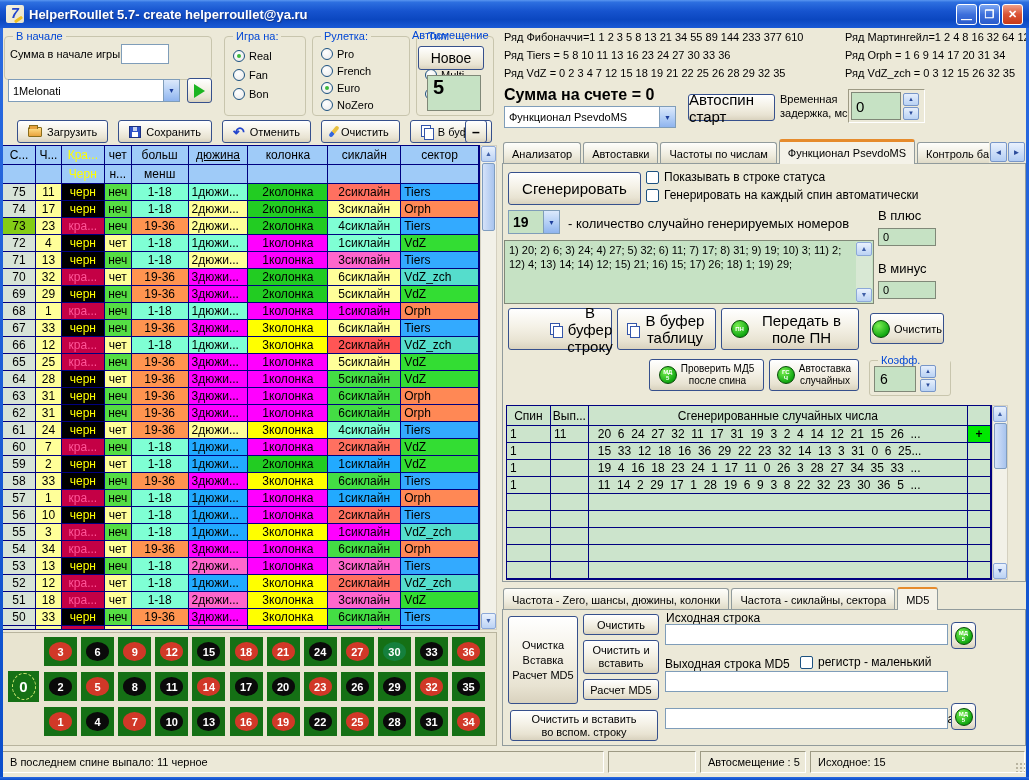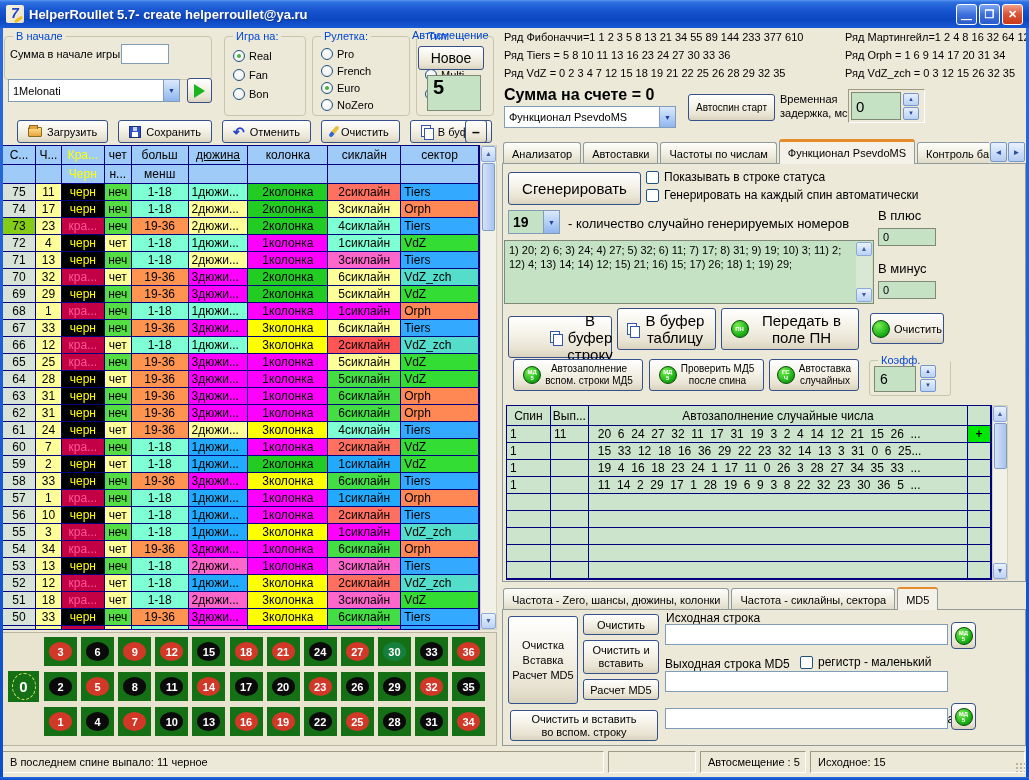--- a/index.html
+++ b/index.html
@@ -114,21 +114,21 @@
 
 #statusbar { position:absolute; left:0; top:748px; width:1029px; height:29px; background:#ECE9D8; }
 .seg { position:absolute; top:3px; height:22px; border:1px solid; border-color:#9D9A84 #FFFFFF #FFFFFF #9D9A84; display:flex; align-items:center; padding:0 7px; font-size:11px; white-space:nowrap; overflow:hidden; }
 #grip { position:absolute; right:4px; top:14px; width:10px; height:10px;
   background:radial-gradient(circle at 2px 2px,#B8B4A0 1px,transparent 1.2px); background-size:4px 4px; }
 
 
 .sline { position:absolute; white-space:nowrap; font-size:11px; }
 #sum-label { position:absolute; left:504px; top:86px; font-size:16px; font-weight:bold; }
 #combo-func { left:504px; top:106px; width:172px; height:22px; }
-#btn-autospin { position:absolute; left:688px; top:94px; width:87px; height:27px; font-size:10px; }
+#btn-autospin { position:absolute; left:688px; top:94px; width:87px; height:27px; font-size:15px; }
 #lbl-delay { position:absolute; left:780px; top:92px; line-height:14px; }
 #delay-panel { position:absolute; left:848px; top:89px; width:77px; height:34px; border:1px solid; border-color:#9D9A84 #FFF #FFF #9D9A84; display:flex; align-items:center; padding:2px; gap:2px; }
 #delay-val { width:50px; height:28px; font-size:15px; padding-left:4px; display:flex; align-items:center; }
 
 
 .tabstrip { position:absolute; display:flex; align-items:flex-end; overflow:hidden; }
 #top-tabs { left:503px; top:139px; width:486px; height:25px; }
 .tab { height:22px; padding:0 8px; background:linear-gradient(180deg,#FEFEFB,#EEEBDD 60%,#DDD8C4); border:1px solid #919B9C; border-bottom:none;
   border-radius:3px 3px 0 0; display:flex; align-items:center; font-size:11px; margin-right:2px; white-space:nowrap; flex:none; }
 .tab.active { height:25px; background:#F4F2E8; border-top:3px solid #E68B2C; position:relative; z-index:5; }
@@ -147,21 +147,21 @@
 #combo-count { left:508px; top:210px; width:52px; height:24px; background:#C6E2C4; }
 #combo-count .cval { font-size:14px; font-weight:bold; }
 #lbl-count { position:absolute; left:568px; top:216px; font-size:13px; }
 #lbl-plus { position:absolute; left:878px; top:208px; font-size:13px; }
 #fld-plus { position:absolute; left:878px; top:228px; width:58px; height:18px; padding-left:4px; display:flex; align-items:center; }
 #lbl-minus { position:absolute; left:878px; top:261px; font-size:13px; }
 #fld-minus { position:absolute; left:878px; top:281px; width:58px; height:18px; padding-left:4px; display:flex; align-items:center; }
 #gen-area { position:absolute; left:504px; top:240px; width:370px; height:64px; background:#C6E2C4; border:1px solid #808878; padding:2px 20px 2px 4px; font-size:11px; line-height:14px; }
 #gen-sb { left:856px; top:242px; width:16px; height:60px; background:#D8E8D4; border:none; }
 .bigbtn { position:absolute; font-size:15px; line-height:17px; text-align:center; gap:5px; }
-#btn-bufrow { left:508px; top:316px; width:104px; height:42px;padding-left:43px; }
+#btn-bufrow { left:508px; top:308px; width:104px; height:42px;padding-left:43px; }
 #btn-buftab { left:617px; top:308px; width:99px; height:42px; }
 #btn-sendpn { left:721px; top:308px; width:138px; height:42px; }
 #btn-clear-gen { position:absolute; left:870px; top:313px; width:74px; height:31px; font-size:11px; gap:4px; }
 .midbtn { position:absolute; font-size:10px; line-height:12px; text-align:center; gap:4px; }
 #btn-autofill { left:513px; top:359px; width:130px; height:32px; }
 #btn-checkmd5 { left:649px; top:359px; width:115px; height:32px; }
 #btn-autobet { left:769px; top:359px; width:90px; height:32px; }
 #grp-coef { left:869px; top:360px; width:82px; height:36px; border-radius:3px; }
 #fld-coef { position:absolute; left:874px; top:366px; width:42px; height:26px; font-size:14px; padding-left:5px; display:flex; align-items:center; }
 #coef-spin { position:absolute; left:920px; top:365px; }
@@ -834,27 +834,20 @@
   </div>
   <div class="xbtn bigbtn" id="btn-sendpn">
     <span class="gcirc">ПН</span>
     <span style="width:96px;">Передать в поле ПН</span>
   </div>
   <div class="xbtn" id="btn-clear-gen">
     <span class="gcirc"></span>
     <span>Очистить</span>
   </div>
 
-  <div class="xbtn midbtn" id="btn-autofill">
-    <span class="gcirc">МД<br>5</span>
-    <span>
-      <span>Автозаполнение</span><br>
-      <span>вспом. строки МД5</span>
-    </span>
-  </div>
   <div class="xbtn midbtn" id="btn-checkmd5">
     <span class="gcirc">МД<br>5</span>
     <span>
       <span>Проверить МД5</span><br>
       <span>после спина</span>
     </span>
   </div>
   <div class="xbtn midbtn" id="btn-autobet">
     <span class="gcirc">ГС<br>Ч</span>
     <span>
@@ -868,21 +861,21 @@
   <div class="greenfield" id="fld-coef">6</div>
   <div class="spinners" id="coef-spin">
     <div class="spin-btn">▲</div>
     <div class="spin-btn">▼</div>
   </div>
 
   <div id="spintable">
       <div class="str">
         <div class="stc head" style="width: 44px;">Спин</div>
         <div class="stc head" style="width: 38px;">Вып...</div>
-        <div class="stc head" style="width: 380px;">Автозаполнение случайные числа</div>
+        <div class="stc head" style="width: 380px;">Сгенерированные случайных числа</div>
         <div class="stc head" style="width: 23px;"></div>
       </div>
       <div class="str">
         <div class="stc sp" style="width: 44px;">1</div>
         <div class="stc sp" style="width: 38px;">11</div>
         <div class="stc num" style="width: 380px;">20  6  24  27  32  11  17  31  19  3  2  4  14  12  21  15  26  ...</div>
         <div class="stc flagcell plus" style="width: 23px; background: rgb(0, 232, 0);">+</div>
       </div>
       <div class="str">
         <div class="stc sp" style="width: 44px;">1</div>

